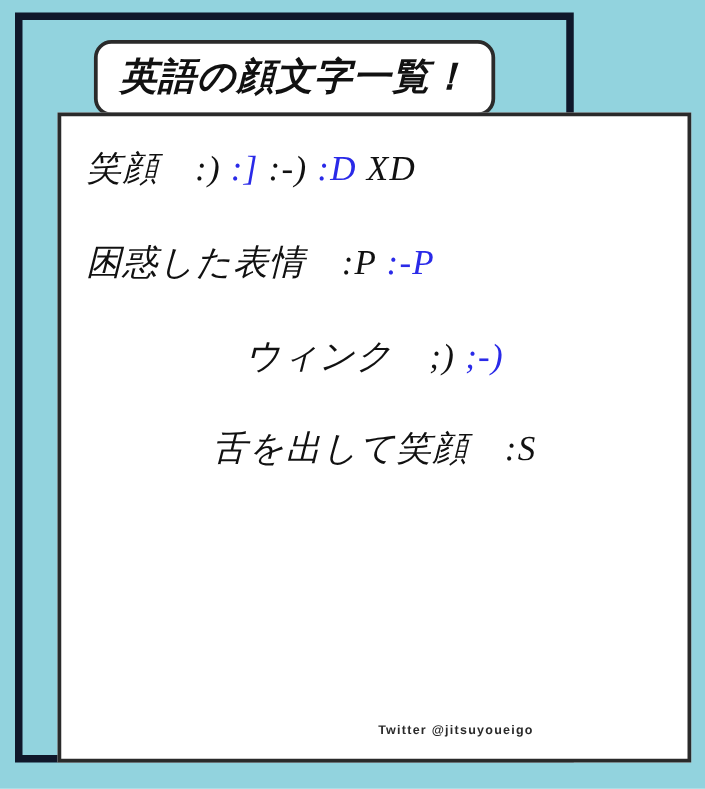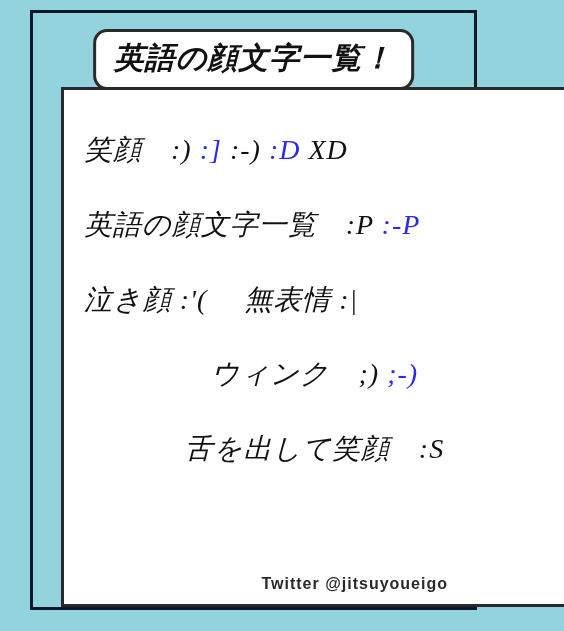--- a/index.html
+++ b/index.html
@@ -8,25 +8,25 @@
     width: 564px;
     height: 631px;
   }
   body {
     background: #92d3de;
     font-family: "MS Mincho", "Hiragino Mincho Pro", "Yu Mincho", serif;
     position: relative;
   }
   .frame {
     position: absolute;
-    left: 30px;
+    left: 12px;
     top: 10px;
     width: 447px;
     height: 600px;
-    border: 3px solid #0f172a;
+    border: 6px solid #0f172a;
     box-sizing: border-box;
   }
   .title-box {
     position: absolute;
     left: 50%;
     transform: translateX(-50%);
     top: 16px;
     background: #ffffff;
     border: 3px solid #2a2a2a;
     border-radius: 14px;
@@ -40,57 +40,56 @@
   }
   .card {
     position: absolute;
     left: 28px;
     top: 74px;
     width: 507px;
     height: 520px;
     background: #ffffff;
     border: 3px solid #2a2a2a;
     box-sizing: border-box;
-    padding: 45px 20px 20px 20px;
+    padding: 28px 20px 20px 20px;
   }
   .row {
     font-size: 28px;
     color: #111;
     font-style: italic;
     line-height: 1.1;
     margin-bottom: 44px;
     white-space: nowrap;
     letter-spacing: 1px;
   }
   .row:last-child { margin-bottom: 0; }
   .row.center { text-align: center; }
   .blue { color: #2a2ae8; }
   .tok { display: inline; }
   .credit {
     position: absolute;
     right: 26px;
     bottom: 14px;
     font-family: sans-serif;
-    font-size: 16px;
+    font-size: 10px;
     font-weight: bold;
     letter-spacing: 1px;
     color: #2a2a2a;
   }
 </style>
 </head>
 <body>
 
 <div class="frame">
 
   <div class="title-box">英語の顔文字一覧！</div>
 
   <div class="card">
     <div id="rows">
         <div class="row"><span class="tok">笑顔　</span><span class="tok">:)</span><span class="tok"> </span><span class="tok blue">:]</span><span class="tok"> </span><span class="tok">:-)</span><span class="tok"> </span><span class="tok blue">:D</span><span class="tok"> </span><span class="tok">XD</span></div>
-        <div class="row"><span class="tok">英語の顔文字一覧　</span><span class="tok">:P</span><span class="tok"> </span><span class="tok blue">:-P</span></div>
-        <div class="row"><span class="tok">泣き顔 </span><span class="tok">:'(</span><span class="tok">　 無表情 </span><span class="tok">:|</span></div>
+        <div class="row"><span class="tok">困惑した表情　</span><span class="tok">:P</span><span class="tok"> </span><span class="tok blue">:-P</span></div>
         <div class="row center"><span class="tok">ウィンク　</span><span class="tok">;)</span><span class="tok"> </span><span class="tok blue">;-)</span></div>
         <div class="row center"><span class="tok">舌を出して笑顔　</span><span class="tok">:S</span></div>
       </div>
   </div>
 
   <div class="credit">Twitter @jitsuyoueigo</div>
 </div>
 
 </body></html>

